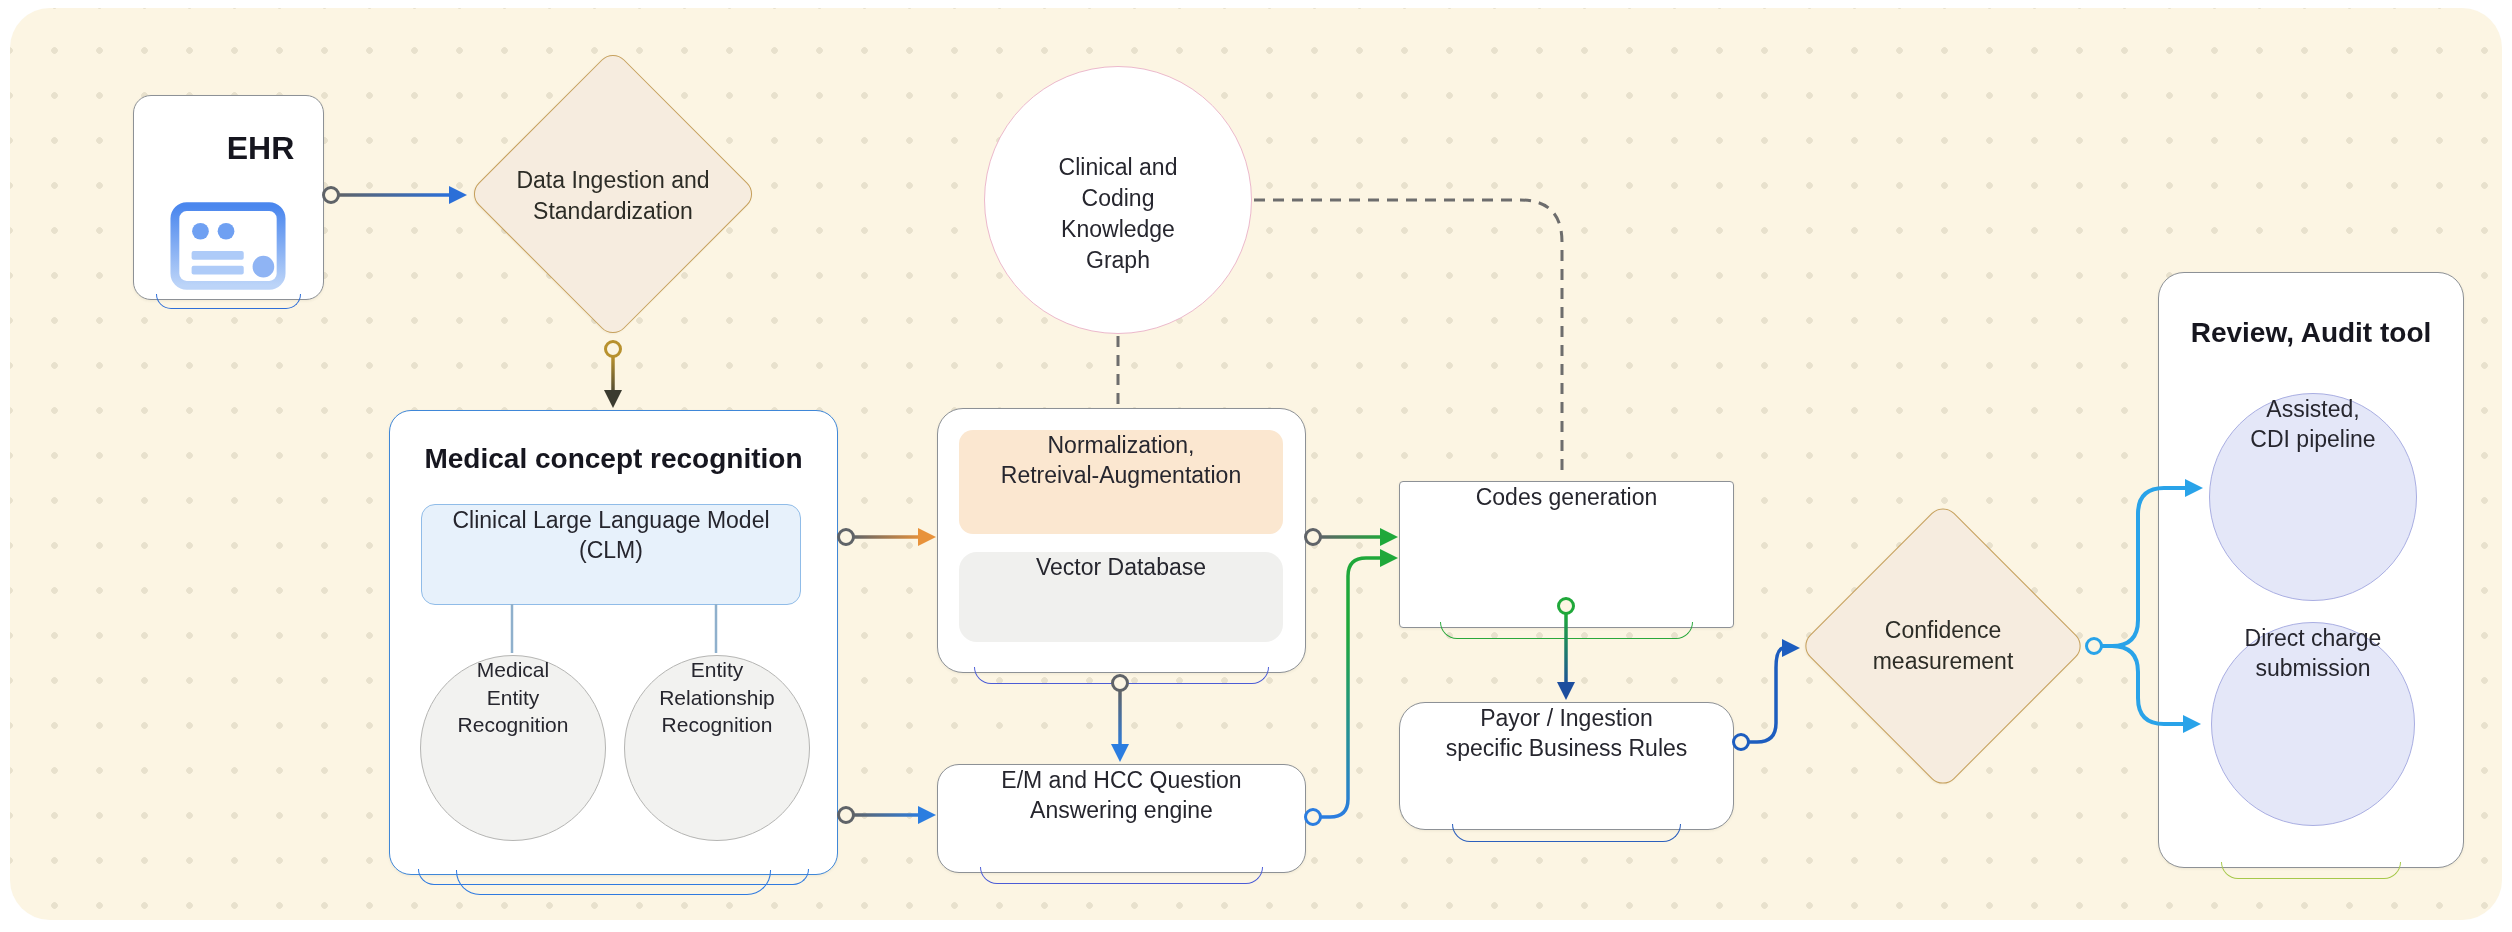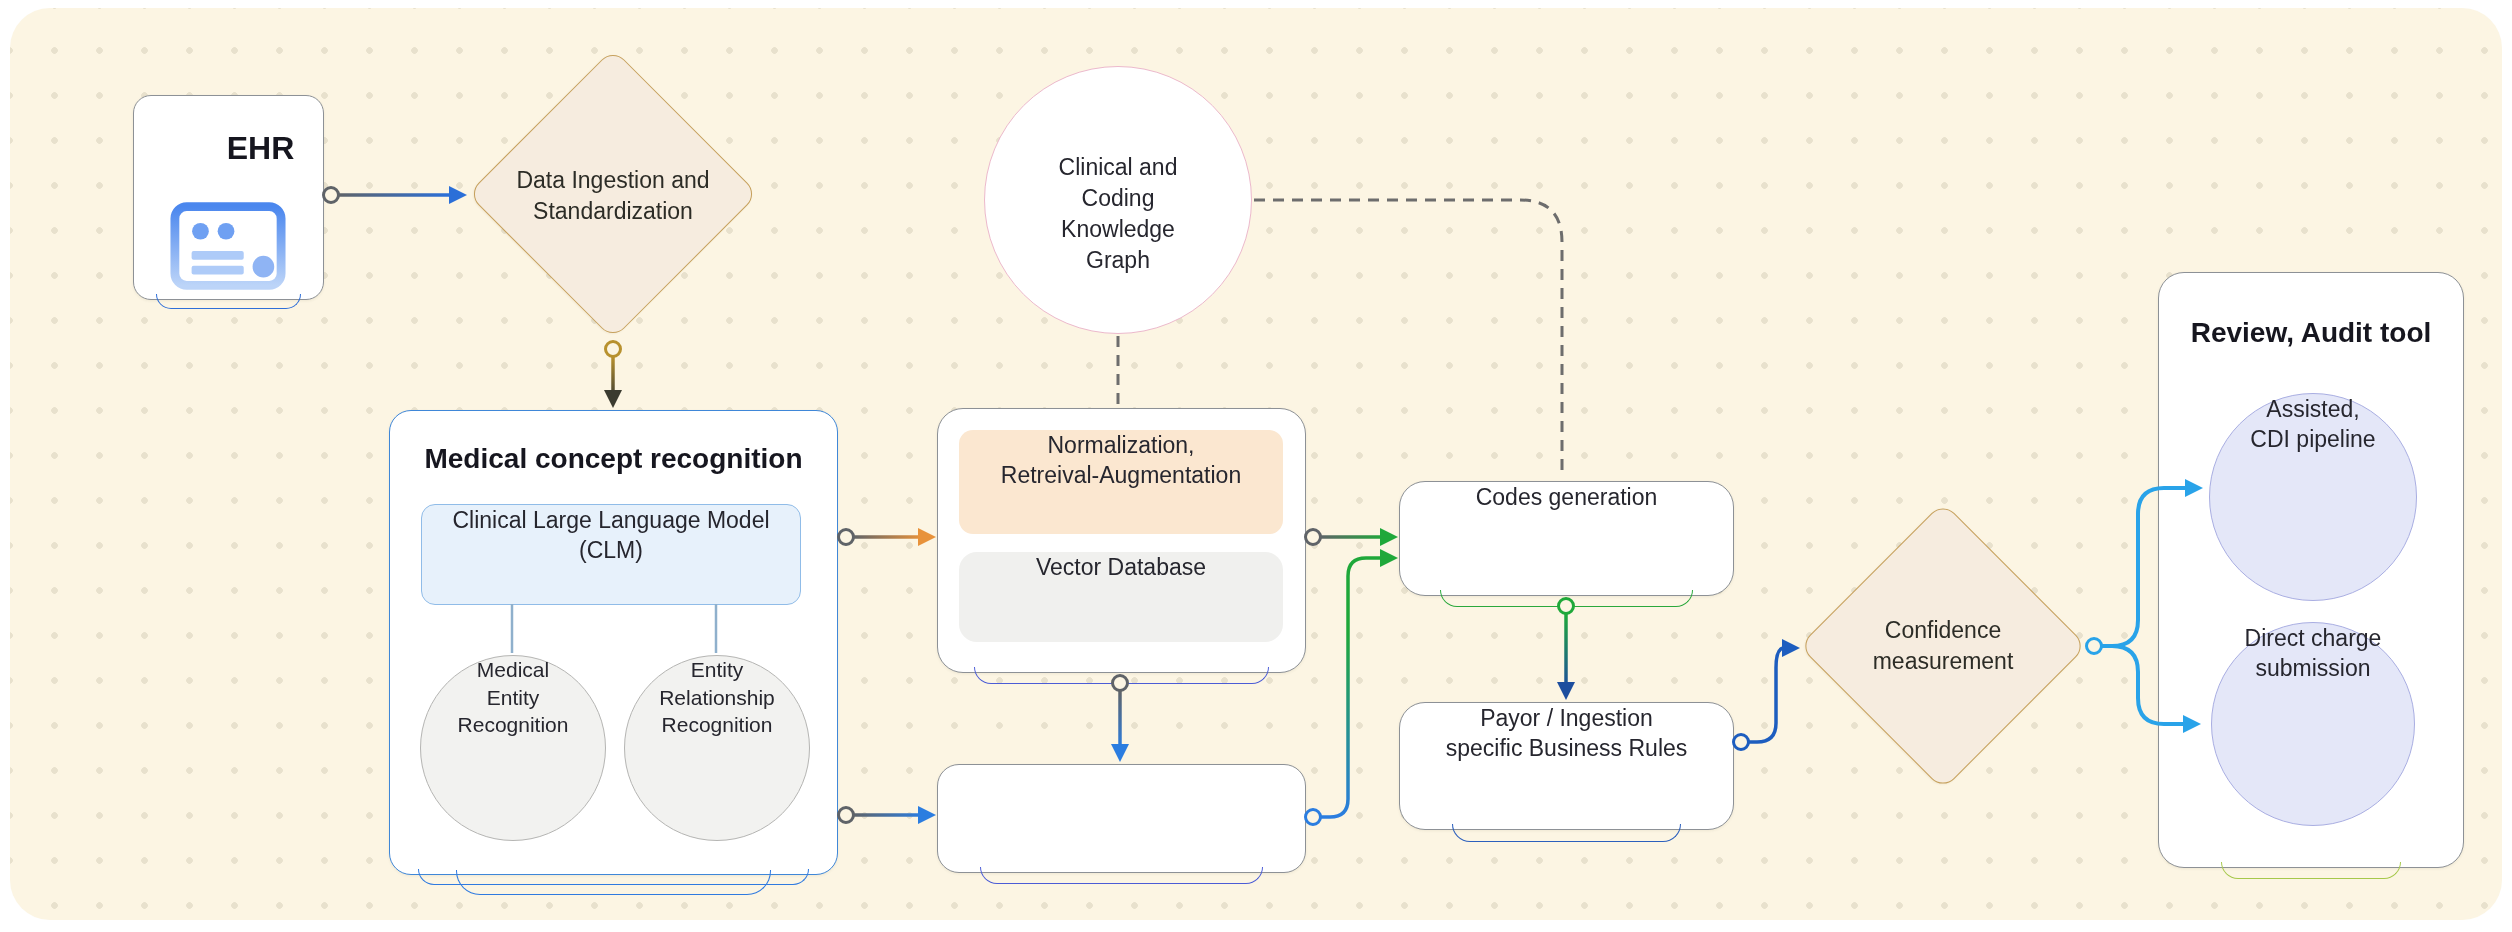--- a/index.html
+++ b/index.html
@@ -99,24 +99,28 @@
     </div>
     <div class="innerbox flexc" style="left:21px;top:143px;width:324px;height:90px;background:#f0f0ee;border-radius:18px;">
       <div class="label">
         <span>Vector Database</span>
       </div>
     </div>
     <div class="stack" style="left:36px;right:36px;bottom:-12px;height:16px;border-color:#4b5cd6;border-radius:0 0 22px 22px;"></div>
   </div>
 
   <div class="node flexc" style="left:937px;top:764px;width:369px;height:109px;border-radius:22px;">
+    <div class="label">
+      <span>E/M and HCC Question</span>
+      <span>Answering engine</span>
+    </div>
     <div class="stack" style="left:42px;right:42px;bottom:-12px;height:16px;border-color:#4b5cd6;border-radius:0 0 22px 22px;"></div>
   </div>
 
-  <div class="node flexc" style="left:1399px;top:481px;width:335px;height:115px;border-radius:26px;">
+  <div class="node flexc" style="left:1399px;top:481px;width:335px;height:147px;border-radius:4px;">
     <div class="label">
       <span>Codes generation</span>
     </div>
     <div class="stack" style="left:40px;right:40px;bottom:-12px;height:16px;border-color:#2aa83c;border-radius:0 0 22px 22px;"></div>
   </div>
 
   <div class="node flexc" style="left:1399px;top:702px;width:335px;height:128px;border-radius:26px;">
     <div class="label">
       <span>Payor / Ingestion</span>
       <span>specific Business Rules</span>

